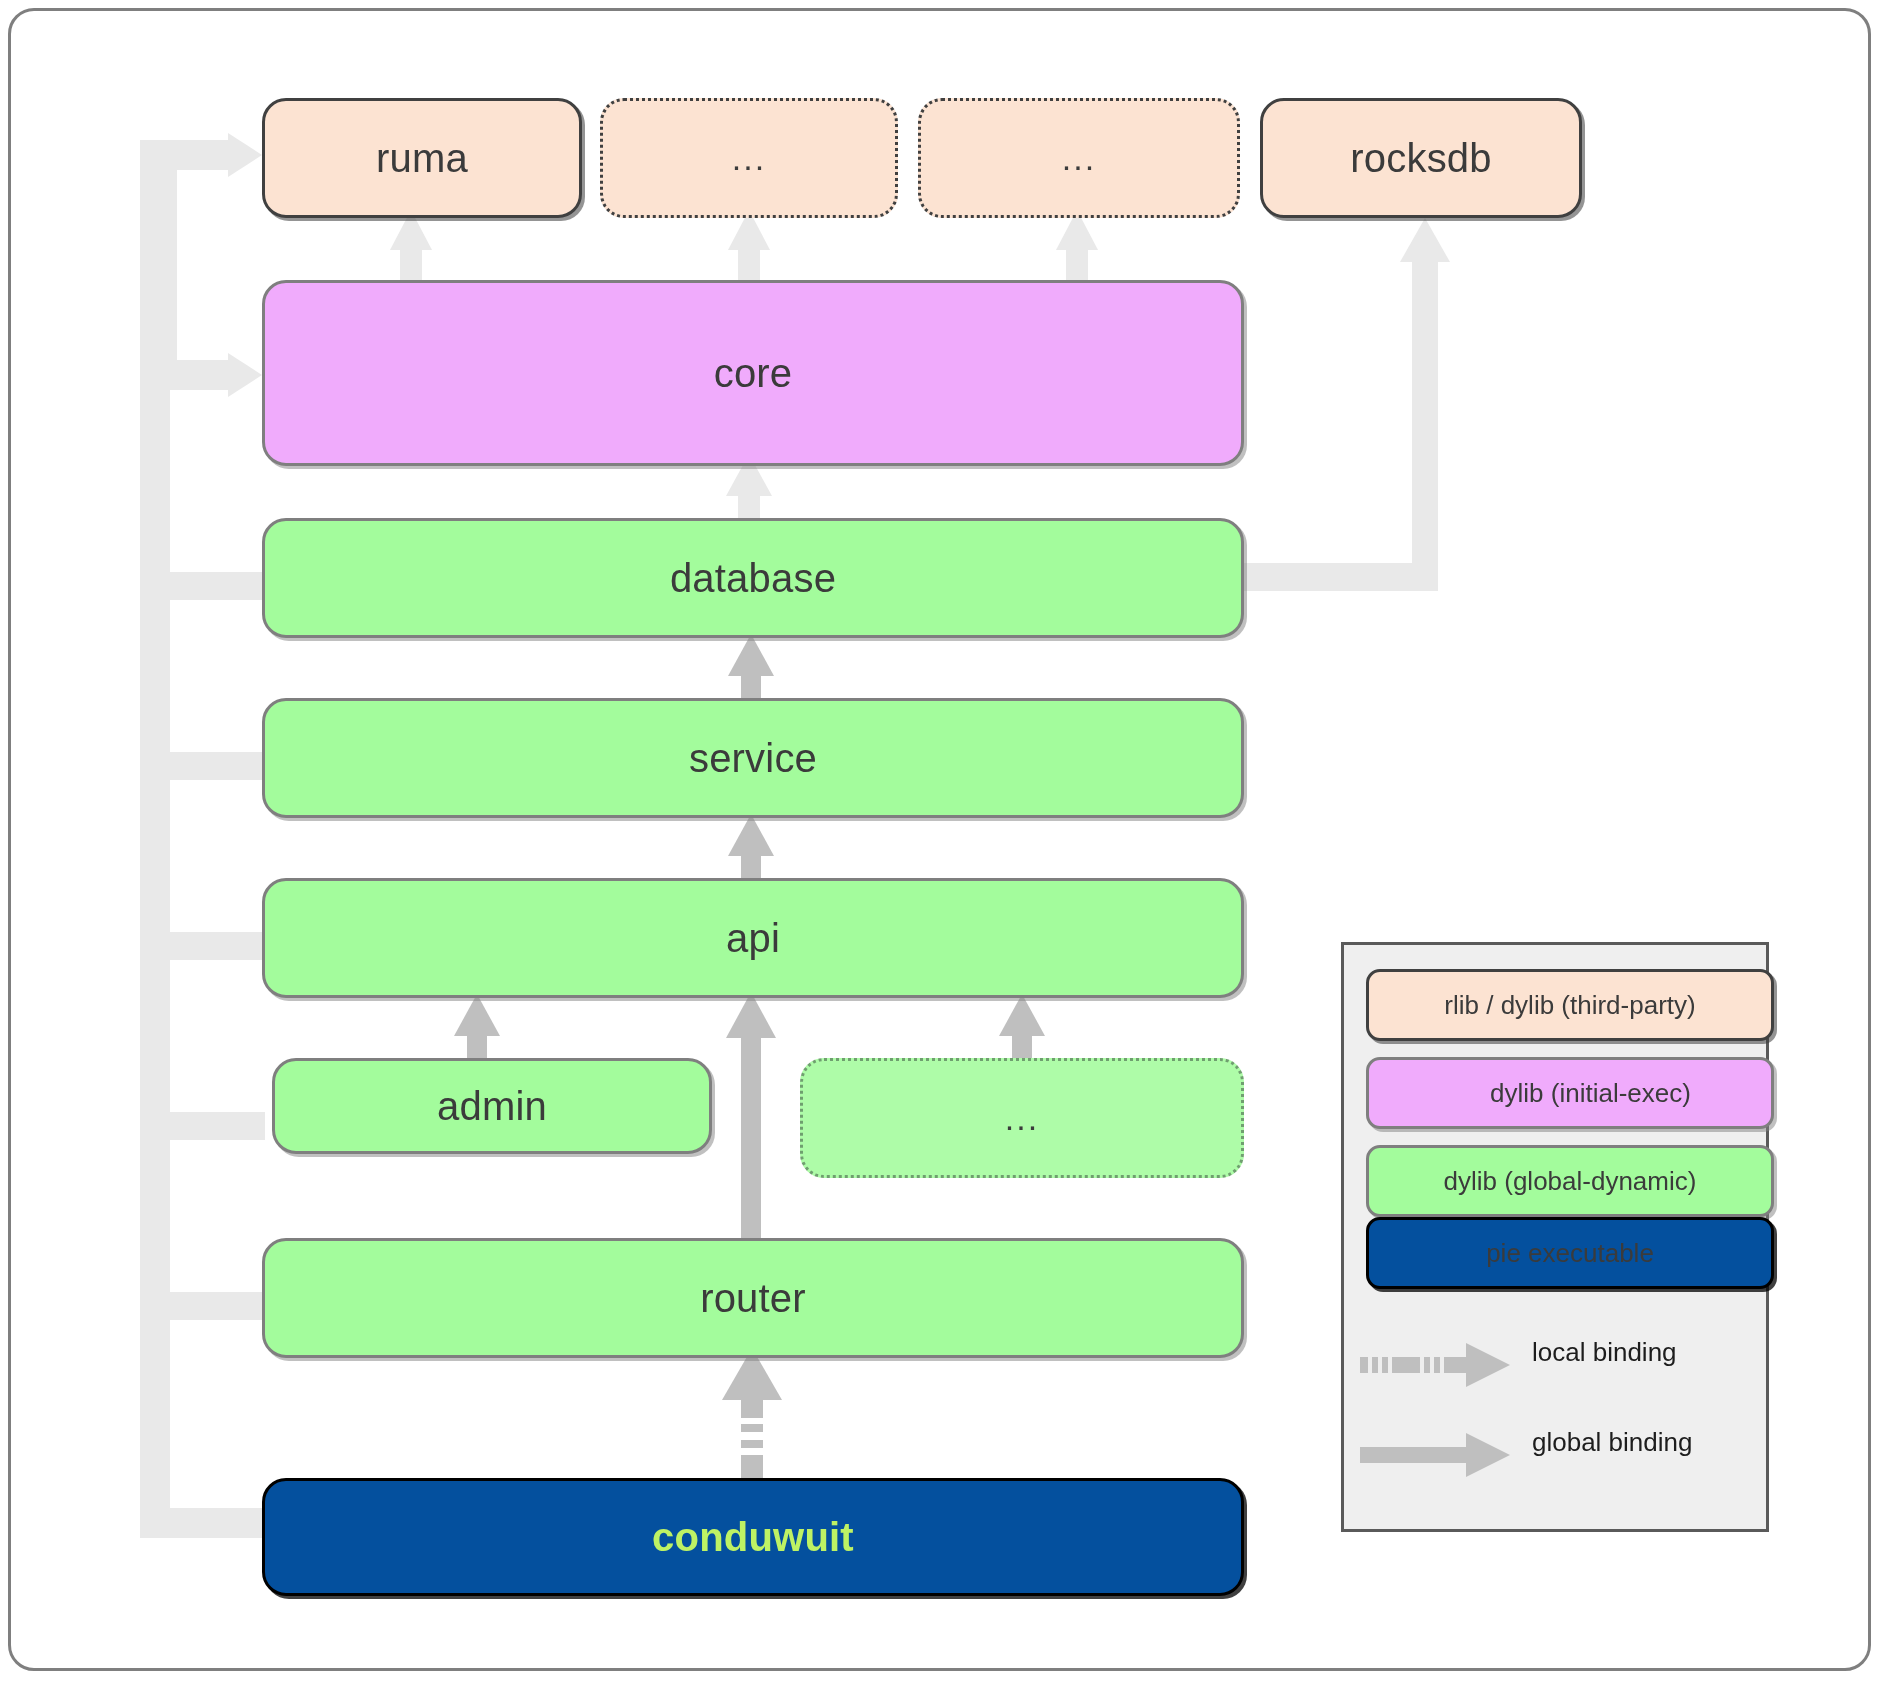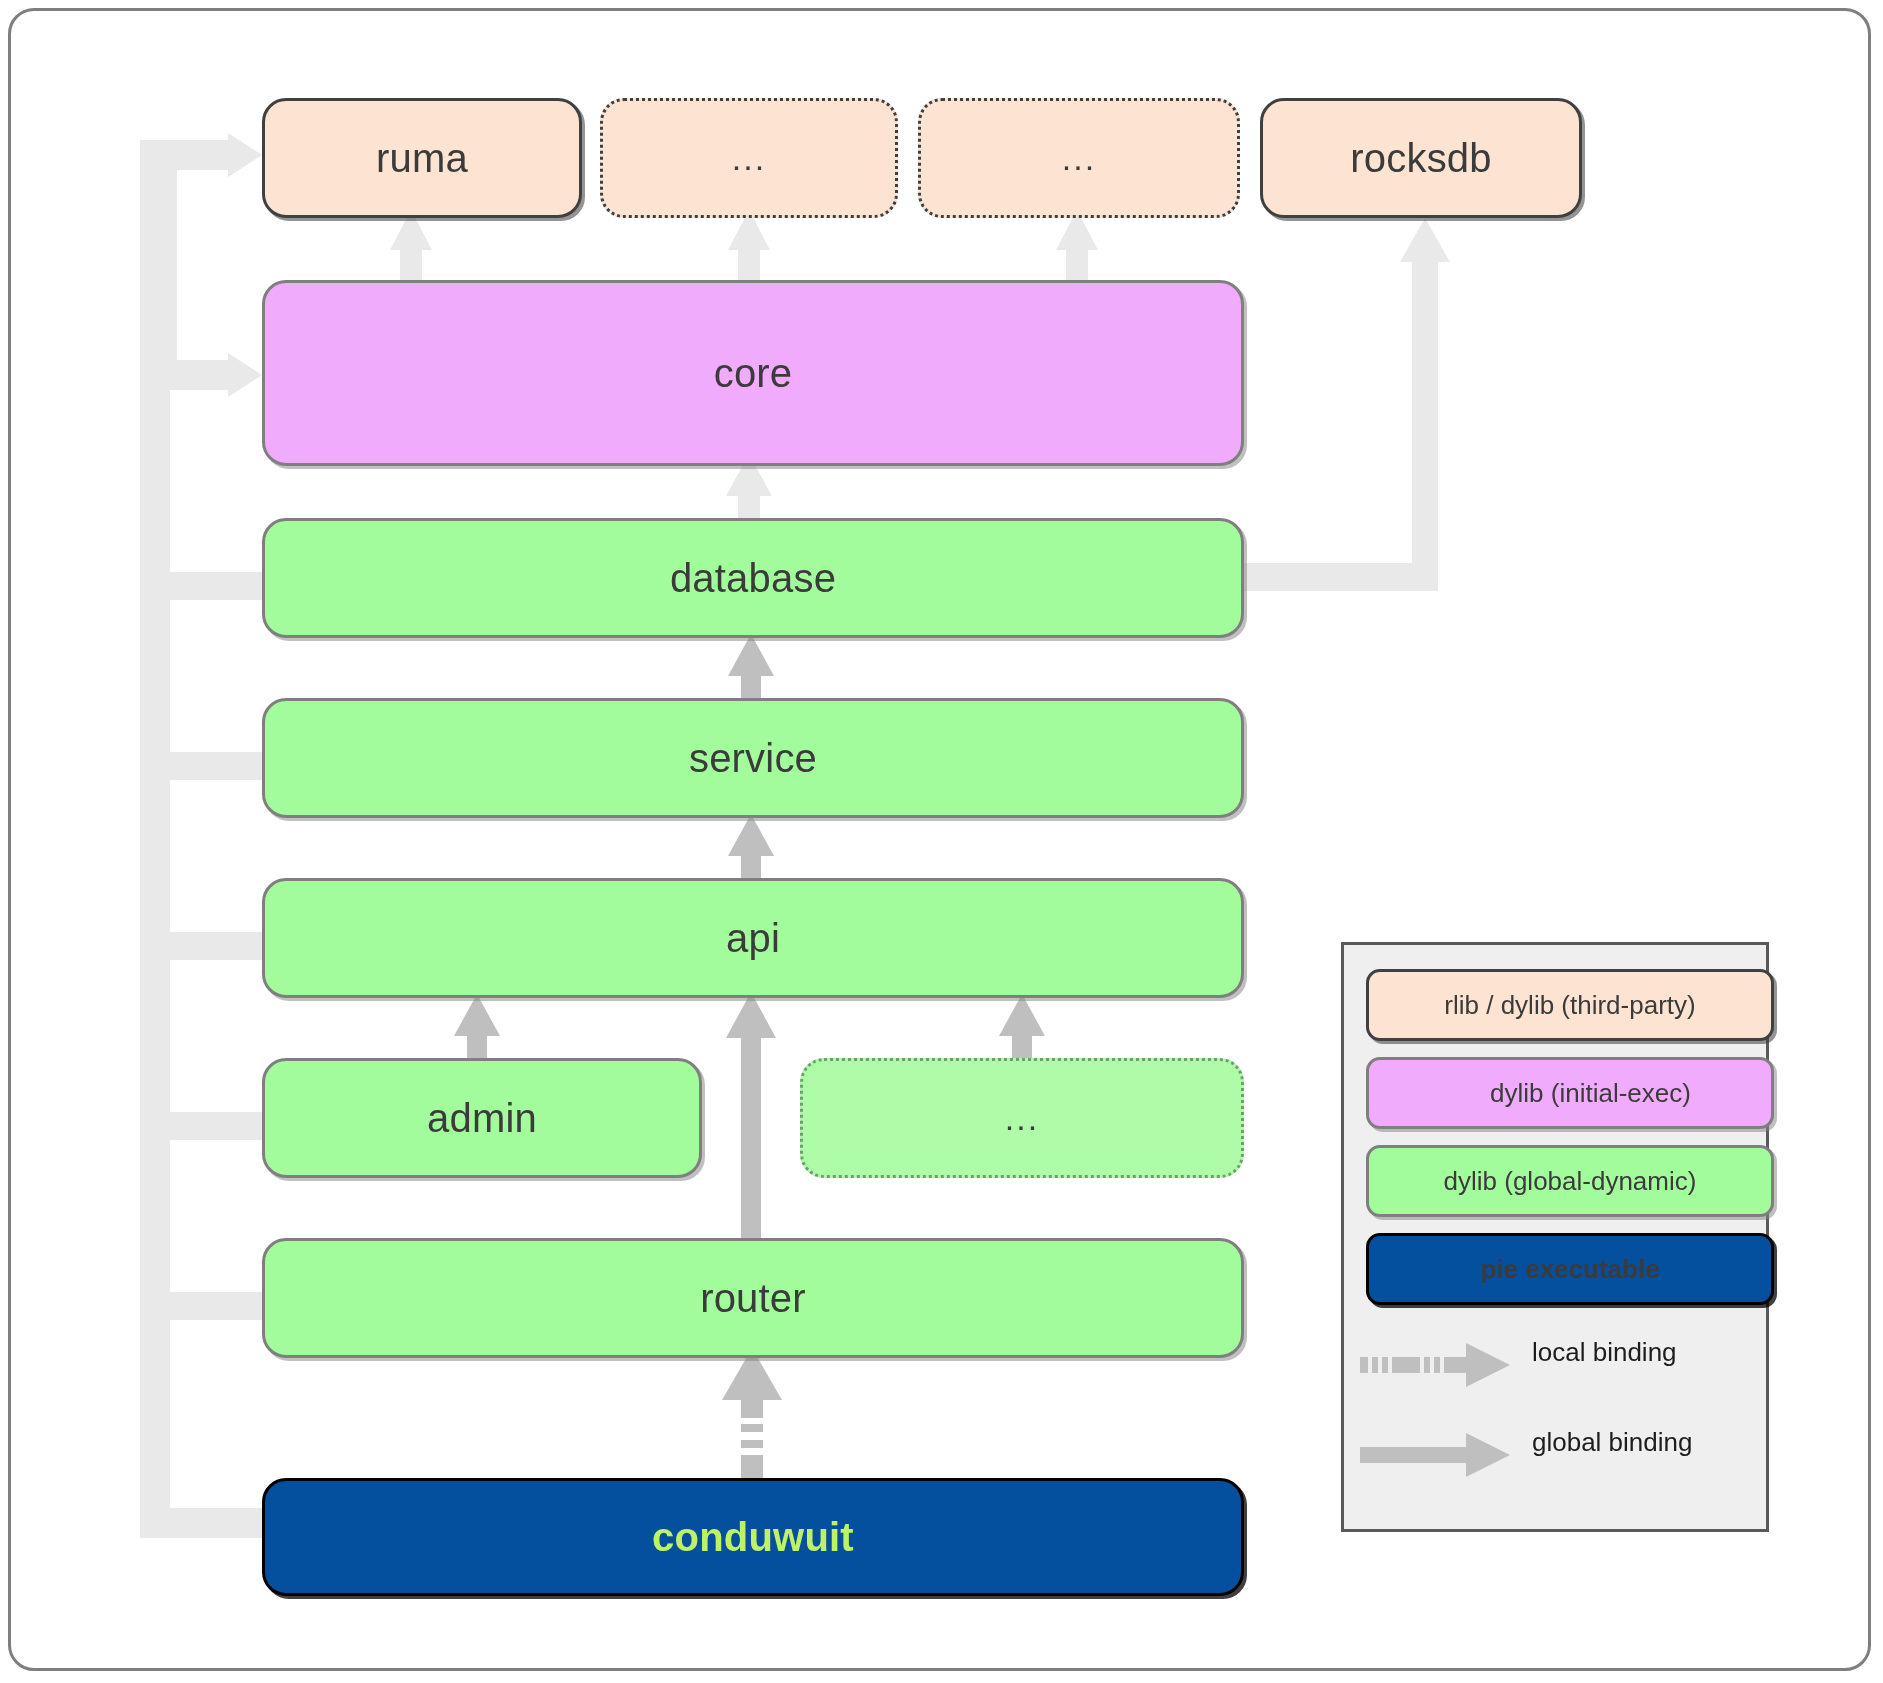--- a/index.html
+++ b/index.html
@@ -262,21 +262,21 @@
   </div>
 
   <div class="node n-globaldynamic" style="left:262px; top:698px; width:982px; height:120px;">
     <span class="node-label">service</span>
   </div>
 
   <div class="node n-globaldynamic" style="left:262px; top:878px; width:982px; height:120px;">
     <span class="node-label">api</span>
   </div>
 
-  <div class="node n-globaldynamic" style="left:262px; top:1058px; width:440px; height:120px;text-align:center;">
+  <div class="node n-globaldynamic" style="left:272px; top:1058px; width:440px; height:96px;text-align:center;">
     <span class="node-label">admin</span>
   </div>
 
   <div class="node n-globaldynamic-dotted" style="left:800px; top:1058px; width:444px; height:120px;">
     <span class="node-label ellipsis">...</span>
   </div>
 
   <div class="node n-globaldynamic" style="left:262px; top:1238px; width:982px; height:120px;">
     <span class="node-label">router</span>
   </div>
@@ -292,21 +292,21 @@
     </div>
 
     <div class="legend-swatch n-initialexec" style="top:112px;padding-left:41px;">
       <span>dylib (initial-exec)</span>
     </div>
 
     <div class="legend-swatch n-globaldynamic" style="top:200px;">
       <span>dylib (global-dynamic)</span>
     </div>
 
-    <div class="legend-swatch n-executable" style="top:288px; font-weight:bold;">
+    <div class="legend-swatch n-executable" style="top:272px; font-weight:normal;">
       <span>pie executable</span>
     </div>
 
     <div class="legend-row" style="top:392px;">
       <svg class="legend-arrow" viewBox="0 0 160 56" xmlns="http://www.w3.org/2000/svg">
         <g fill="#bfbfbf">
           <rect x="2" y="20" width="8" height="16"></rect>
           <rect x="14" y="20" width="6" height="16"></rect>
           <rect x="24" y="20" width="6" height="16"></rect>
           <rect x="34" y="20" width="28" height="16"></rect>

